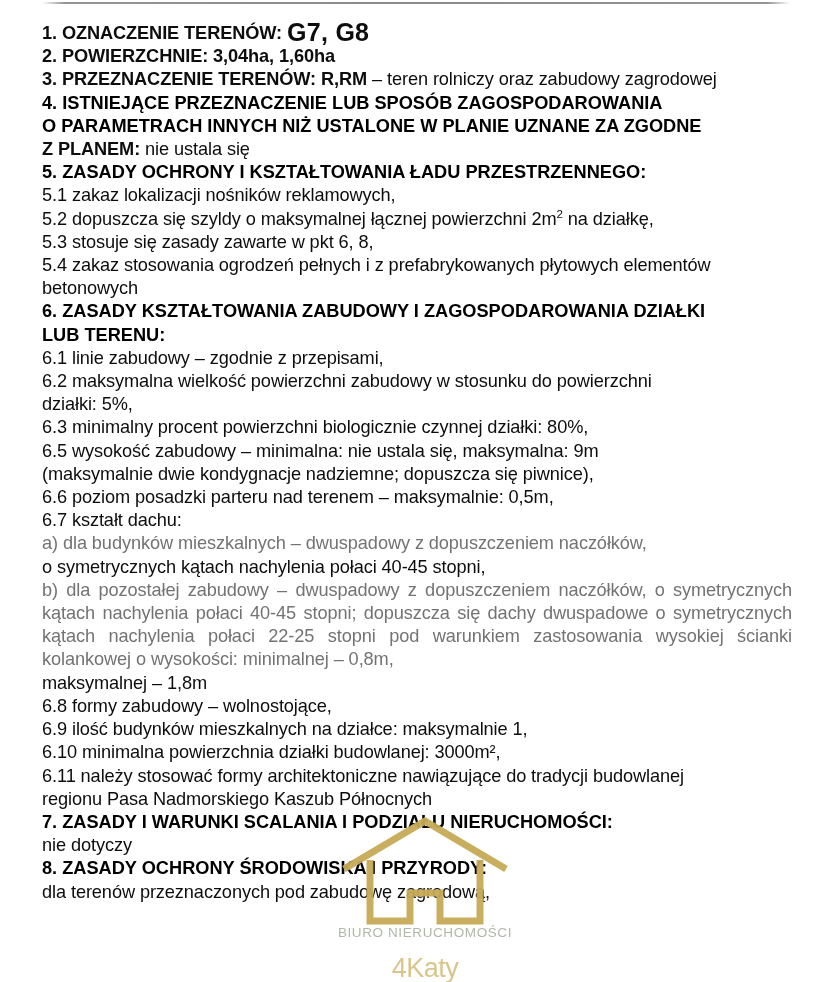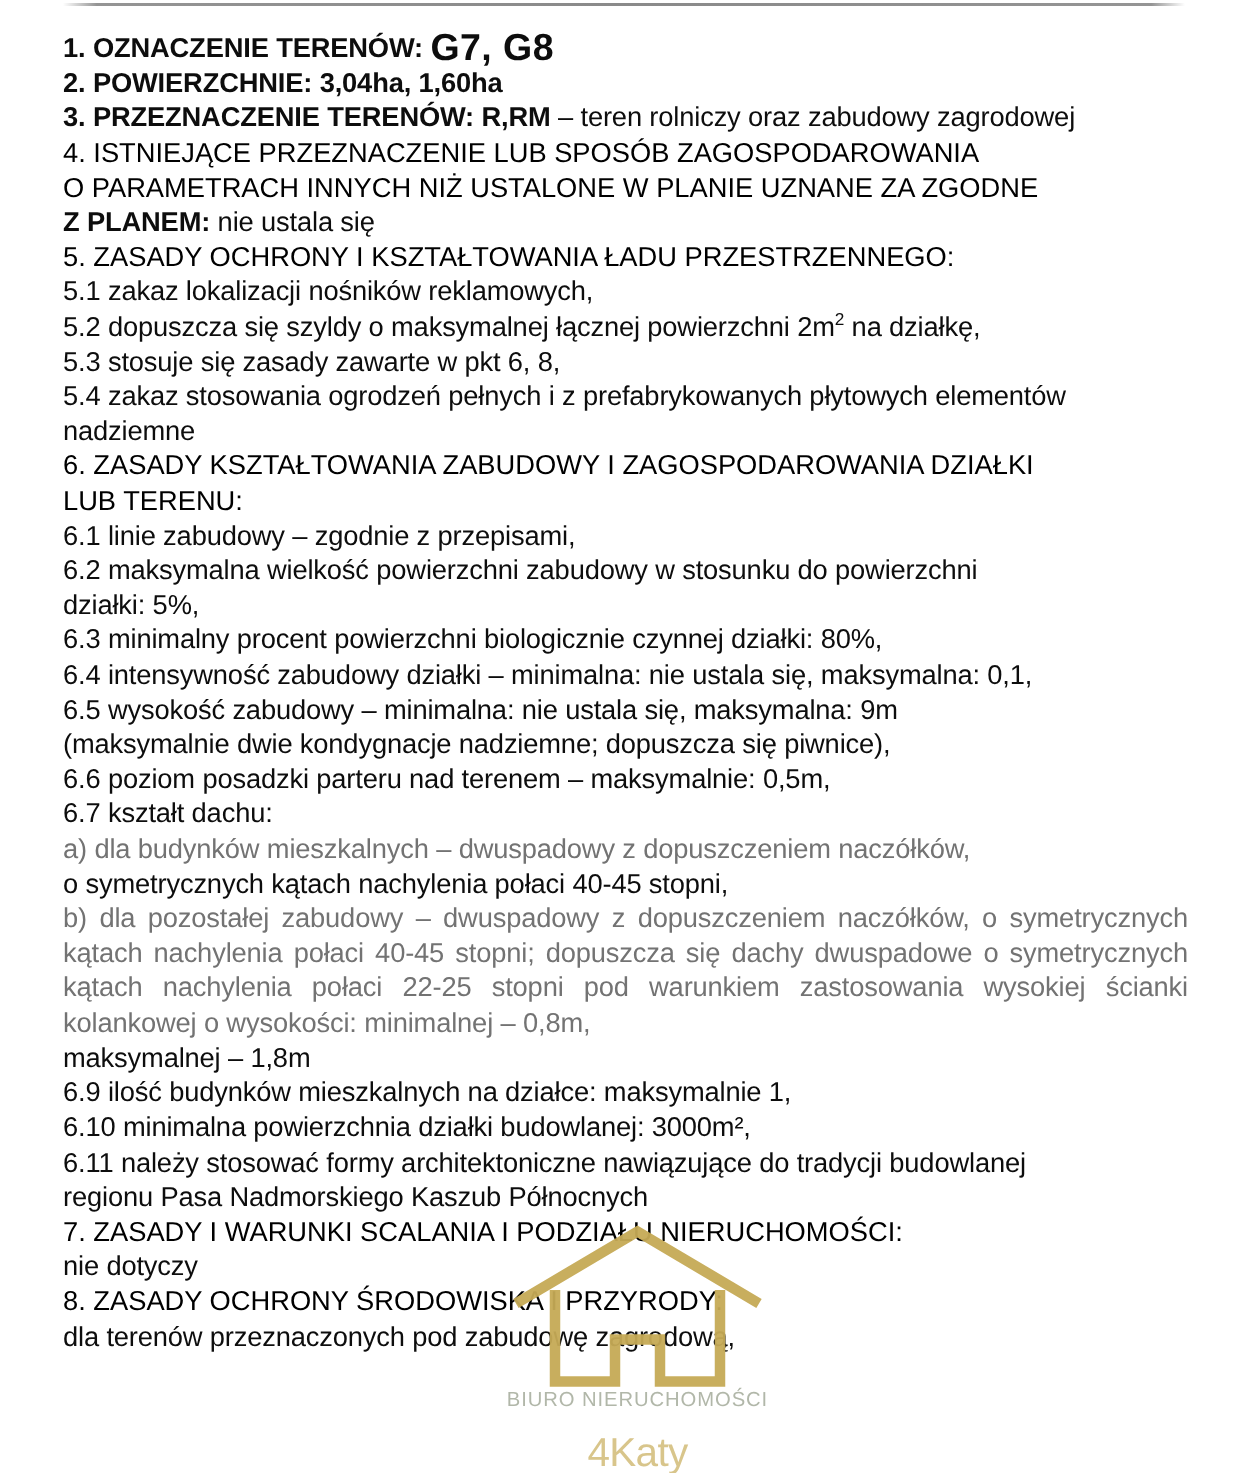--- a/index.html
+++ b/index.html
@@ -51,21 +51,21 @@
     line-height: 23.2px;
     letter-spacing: -0.1px;
     white-space: nowrap;
     color: #0d0d0d;
   }
 
   .bold {
     font-weight: bold;
   }
   .heading {
-    font-weight: normal;
+    font-weight: bold;
     font-size: 18.2px;
     line-height: 23.2px;
   }
 
   
   .big-val {
     font-weight: bold;
     font-size: 25px;
     line-height: 23.2px;
     vertical-align: -2px;
@@ -140,40 +140,40 @@
 
     <div class="heading">4. ISTNIEJĄCE PRZEZNACZENIE LUB SPOSÓB ZAGOSPODAROWANIA</div>
     <div class="heading">O PARAMETRACH INNYCH NIŻ USTALONE W PLANIE UZNANE ZA ZGODNE</div>
     <div class="line"><span class="bold">Z PLANEM:</span> <span>nie ustala się</span></div>
 
     <div class="heading">5. ZASADY OCHRONY I KSZTAŁTOWANIA ŁADU PRZESTRZENNEGO:</div>
     <div class="line">5.1 zakaz lokalizacji nośników reklamowych,</div>
     <div class="line"><span>5.2 dopuszcza się szyldy o maksymalnej łącznej powierzchni 2m</span><span class="sup">2</span><span> na działkę,</span></div>
     <div class="line">5.3 stosuje się zasady zawarte w pkt 6, 8,</div>
     <div class="line">5.4 zakaz stosowania ogrodzeń pełnych i z prefabrykowanych płytowych elementów</div>
-    <div class="line">nadziemne</div>
+    <div class="line">betonowych</div>
 
     <div class="heading">6. ZASADY KSZTAŁTOWANIA ZABUDOWY I ZAGOSPODAROWANIA DZIAŁKI</div>
     <div class="heading">LUB TERENU:</div>
     <div class="line">6.1 linie zabudowy – zgodnie z przepisami,</div>
     <div class="line">6.2 maksymalna wielkość powierzchni zabudowy w stosunku do powierzchni</div>
     <div class="line">działki: 5%,</div>
     <div class="line">6.3 minimalny procent powierzchni biologicznie czynnej działki: 80%,</div>
-    <div class="line">6.4 intensywność zabudowy działki – minimalna: nie ustala się, maksymalna: 0,1,</div>
     <div class="line">6.5 wysokość zabudowy – minimalna: nie ustala się, maksymalna: 9m</div>
     <div class="line">(maksymalnie dwie kondygnacje nadziemne; dopuszcza się piwnice),</div>
     <div class="line">6.6 poziom posadzki parteru nad terenem – maksymalnie: 0,5m,</div>
     <div class="line">6.7 kształt dachu:</div>
 
     <div class="just">a) dla budynków mieszkalnych – dwuspadowy z dopuszczeniem naczółków,</div>
     <div class="line">o symetrycznych kątach nachylenia połaci 40-45 stopni,</div>
 
     <div class="just">b) dla pozostałej zabudowy – dwuspadowy z dopuszczeniem naczółków, o symetrycznych kątach nachylenia połaci 40-45 stopni; dopuszcza się dachy dwuspadowe o symetrycznych kątach nachylenia połaci 22-25 stopni pod warunkiem zastosowania wysokiej ścianki kolankowej o wysokości: minimalnej – 0,8m,</div>
     <div class="line">maksymalnej – 1,8m</div>
 
+    <div class="line">6.8 formy zabudowy – wolnostojące,</div>
     <div class="line">6.9 ilość budynków mieszkalnych na działce: maksymalnie 1,</div>
     <div class="line">6.10 minimalna powierzchnia działki budowlanej: 3000m²,</div>
     <div class="line">6.11 należy stosować formy architektoniczne nawiązujące do tradycji budowlanej</div>
     <div class="line">regionu Pasa Nadmorskiego Kaszub Północnych</div>
 
     <div class="heading">7. ZASADY I WARUNKI SCALANIA I PODZIAŁU NIERUCHOMOŚCI:</div>
     <div class="line">nie dotyczy</div>
 
     <div class="heading">8. ZASADY OCHRONY ŚRODOWISKA I PRZYRODY:</div>
     <div class="line">dla terenów przeznaczonych pod zabudowę zagrodową,</div>

